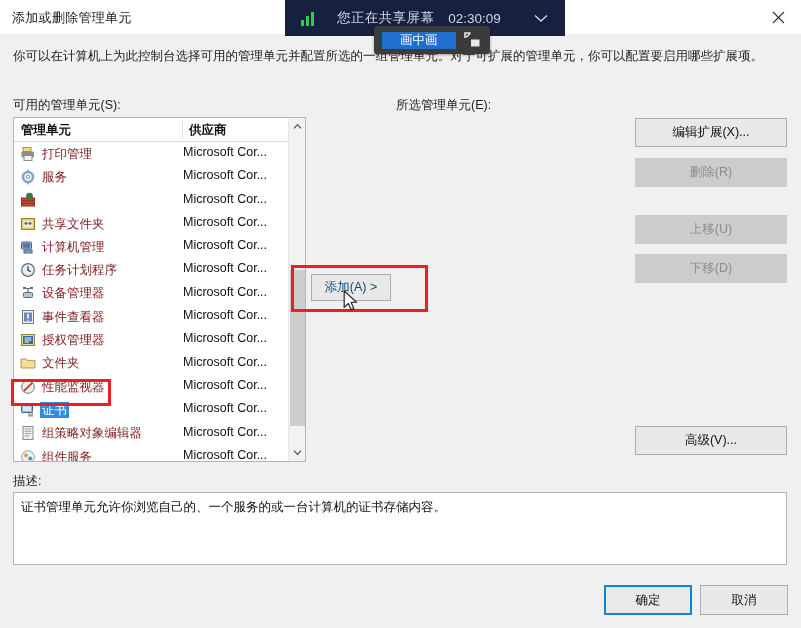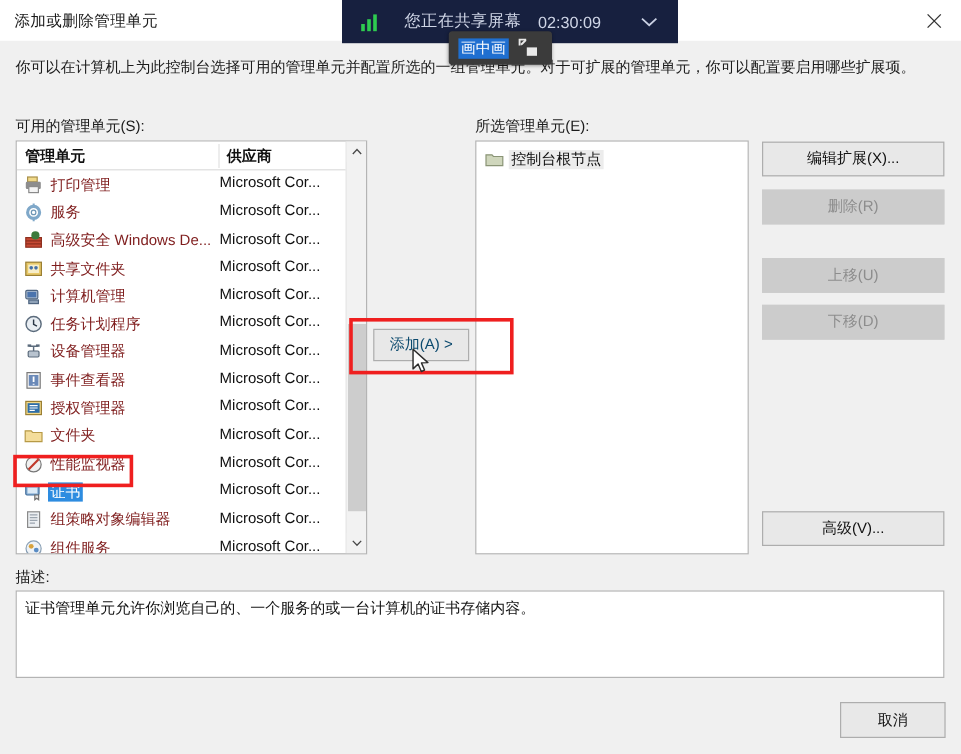--- a/index.html
+++ b/index.html
@@ -75,21 +75,21 @@
     height: 28px; min-width: 86px;
     background: #3b3b3b;
     border-radius: 3px;
     display: flex; align-items: center;
     padding: 0 8px; gap: 7px;
     z-index: 40;
     box-shadow: 0 1px 3px rgba(0,0,0,.35);
   }
   .pip-label {
     font-size: 12.5px; color: #ffffff;
-    background: #1f6fd0; padding: 0 2px;
+    background: #1f6fd0; padding: 0 18px;
     white-space: nowrap; line-height: 17px;
   }
   .pip-icon { display: block; }
 
   
   .intro {
     position: absolute; left: 13px; top: 47px;
     width: 780px;
     font-size: 12.5px; color: #1c1c1c;
     line-height: 18px;
@@ -341,21 +341,20 @@
             </svg></span>
           <span class="nm">服务</span>
           <span class="vendor">Microsoft Cor...</span>
         </div>
         <div class="row">
           <span class="ico"><svg width="16" height="16" viewBox="0 0 16 16">
               <rect x="1.5" y="6" width="13" height="8" fill="#c64a34" stroke="#8e2f1e"></rect>
               <path d="M1.5 8.7 H14.5 M1.5 11.3 H14.5" stroke="#8e2f1e"></path>
               <circle cx="9.5" cy="4.2" r="3.4" fill="#3c7a3c"></circle>
             </svg></span>
-          <span class="nm">高级安全 Windows De...</span>
           <span class="vendor">Microsoft Cor...</span>
         </div>
         <div class="row">
           <span class="ico"><svg width="16" height="16" viewBox="0 0 16 16">
               <rect x="1.5" y="2.5" width="13" height="11" fill="#e8c96a" stroke="#9a7f33"></rect>
               <rect x="3.5" y="4.5" width="9" height="7" fill="#f6edc9"></rect>
               <circle cx="6" cy="7.2" r="1.5" fill="#4470a8"></circle>
               <circle cx="10" cy="7.2" r="1.5" fill="#4470a8"></circle>
             </svg></span>
           <span class="nm">共享文件夹</span>
@@ -459,41 +458,32 @@
       <div class="arrow bot">
         <svg width="9" height="7" viewBox="0 0 9 7">
           <path d="M1 1.7 L4.5 5.4 L8 1.7" stroke="#4a4a4a" stroke-width="1.1" fill="none"></path>
         </svg>
       </div>
     </div>
   </div>
 
   <div class="add-btn">添加(A)  &gt;</div>
 
-  <div class="selbox">
-    <div class="sel-row">
-      <span class="ic-wrap ico">
-        <svg width="16" height="16" viewBox="0 0 16 16">
-          <path d="M1 4 L6 4 L7.2 5.4 L15 5.4 L15 13 L1 13 Z" fill="#cfd6bc" stroke="#8a9476" stroke-width="1"></path>
-        </svg>
-      </span>
-      <span class="nm">控制台根节点</span>
-    </div>
-  </div>
 
   <div class="rbtn b-edit">编辑扩展(X)...</div>
   <div class="rbtn b-del disabled">删除(R)</div>
   <div class="rbtn b-up disabled">上移(U)</div>
   <div class="rbtn b-down disabled">下移(D)</div>
   <div class="rbtn b-adv">高级(V)...</div>
 
   <div class="descbox">
     <div class="txt">证书管理单元允许你浏览自己的、一个服务的或一台计算机的证书存储内容。</div>
   </div>
 
+  <div class="fbtn ok">确定</div>
   <div class="fbtn cancel">取消</div>
 
   <div class="anno a-add"></div>
   <div class="anno a-cert"></div>
 
   <svg class="cursor" width="17" height="24" viewBox="0 0 17 24">
     <path d="M1.2 1 L1.2 17.4 L5.4 13.4 L8.1 19.6 L10.8 18.4 L8.2 12.4 L13.6 12.2 Z" fill="#ffffff" stroke="#2b2b2b" stroke-width="1.2" stroke-linejoin="round"></path>
   </svg>
 
 </div>

